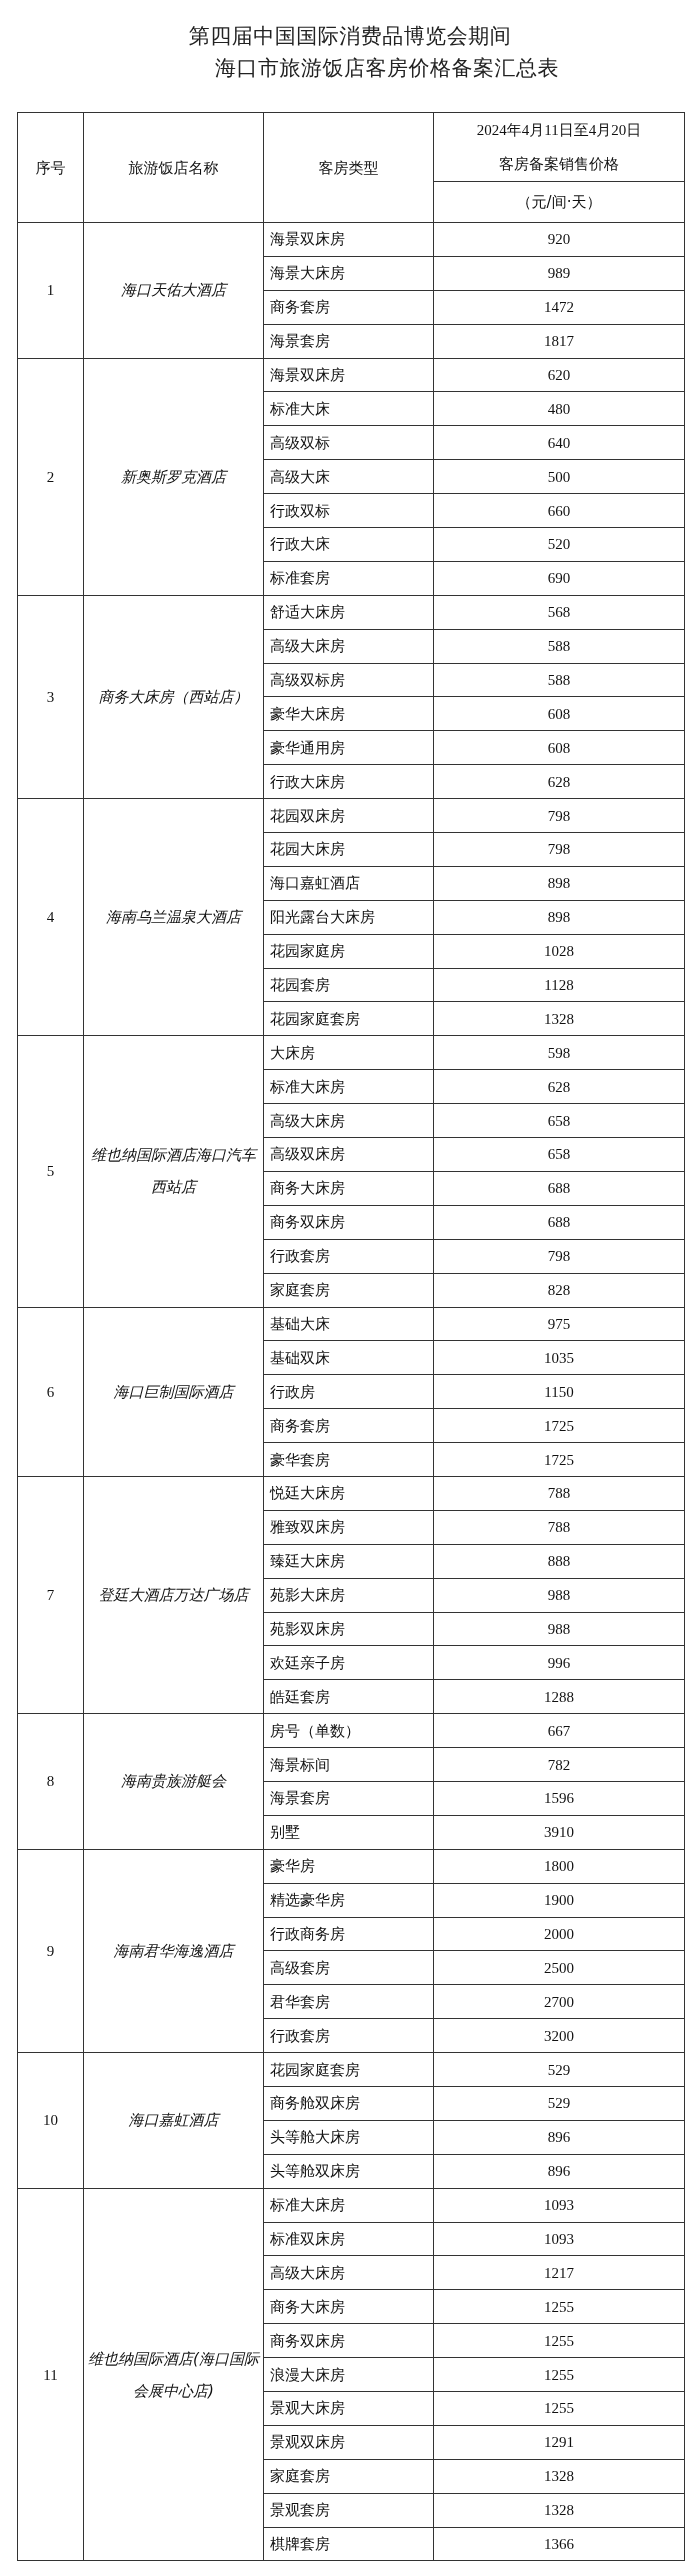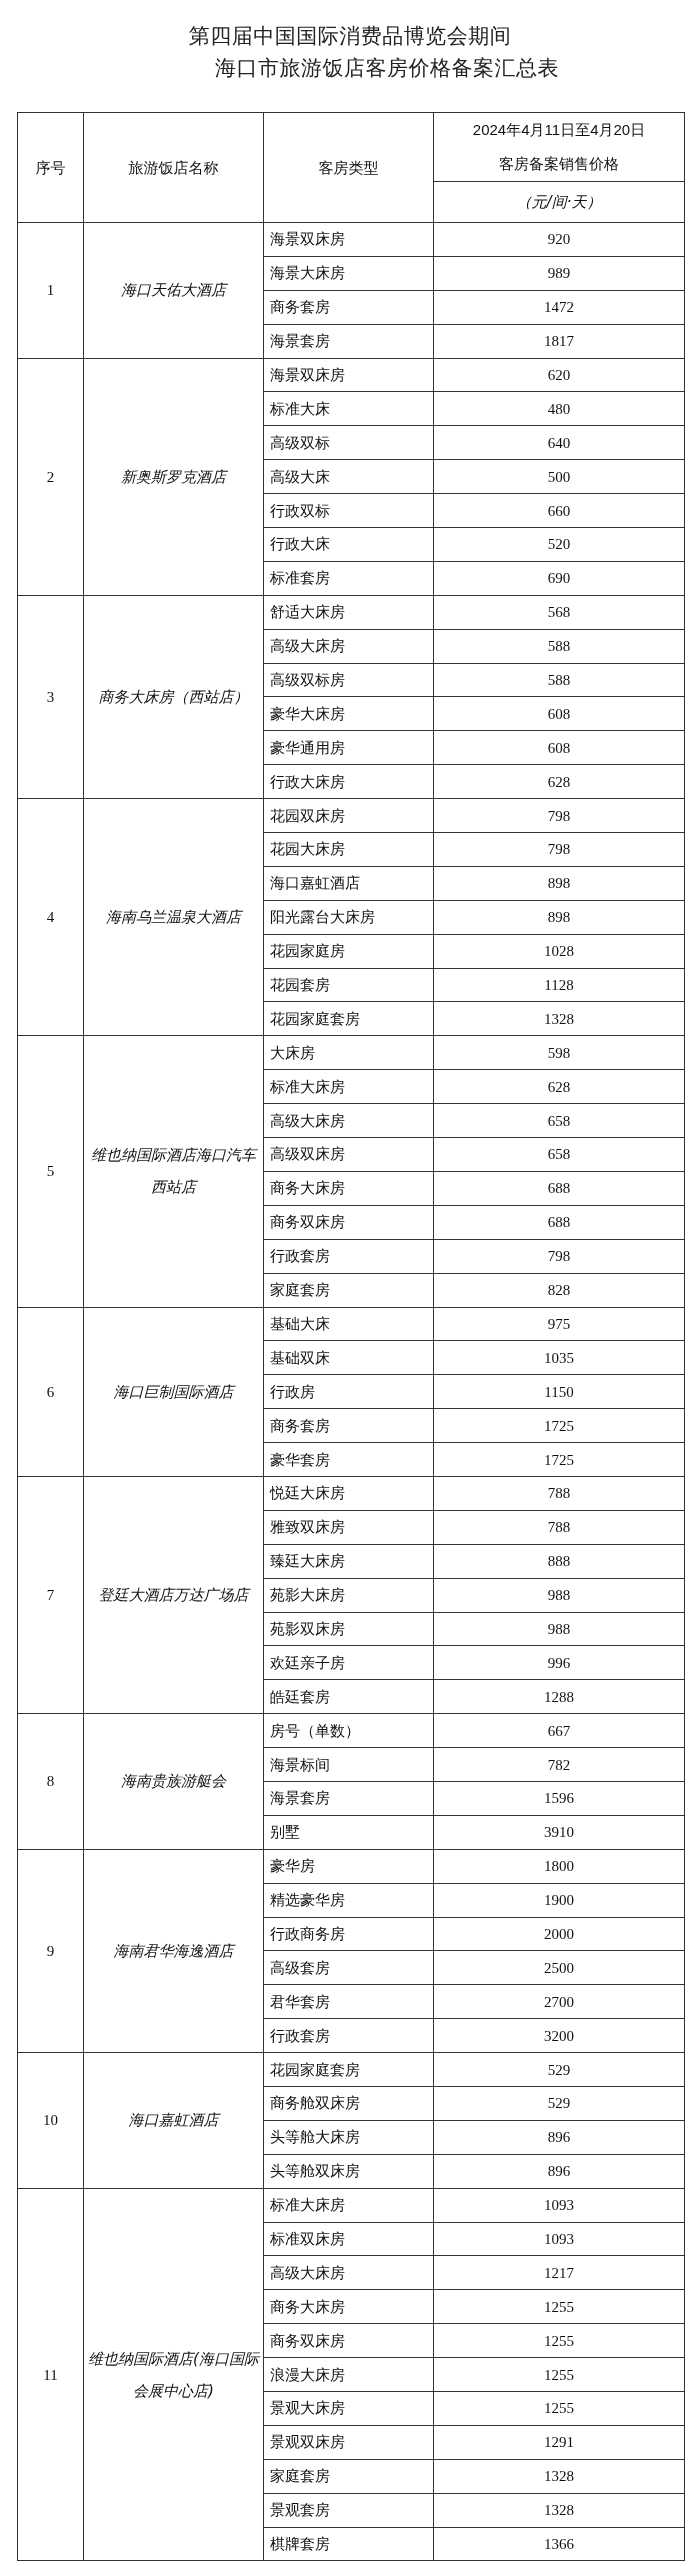--- a/index.html
+++ b/index.html
@@ -7,22 +7,22 @@
   .title { position: absolute; left: 0; width: 700px; text-align: center; font-family: "DejaVu Serif", serif; font-size: 21px; color: #222; letter-spacing: 0.5px; }
   .title1 { top: 22px; }
   .title2 { top: 54px; padding-left: 37px; }
   table.grid { position: absolute; left: 17px; top: 112px; border-collapse: collapse; table-layout: fixed; width: 667px; }
   table.grid td { border: 1.2px solid #333; padding: 0; font-size: 15px; height: 32.9px; line-height: 16px; }
   col.c-seq { width: 66px; }
   col.c-name { width: 180px; }
   col.c-type { width: 170px; }
   col.c-price { width: 251px; }
   .hdr td { text-align: center; font-size: 15px; }
-  .hdr-main { height: 66px !important; line-height: 34px !important; font-family: Liberation Sans, sans-serif; }
-  .hdr-unit { height: 40px !important; font-style: italic; }
+  .hdr-main { height: 66px !important; line-height: 34px !important; font-family: Liberation Serif, serif; }
+  .hdr-unit { height: 40px !important; }
   .seq { text-align: center; font-family: "Liberation Serif", serif; font-size: 16px; }
   .name { text-align: center; padding: 0 4px !important; line-height: 32px !important; font-style: italic; }
   .type { text-align: left; padding-left: 6px !important; }
   .price { text-align: center; font-family: "Liberation Serif", serif; font-size: 16px; }
 </style>
 </head>
 <body>
 
 <div class="title title1">第四届中国国际消费品博览会期间</div>
 <div class="title title2">海口市旅游饭店客房价格备案汇总表</div>

